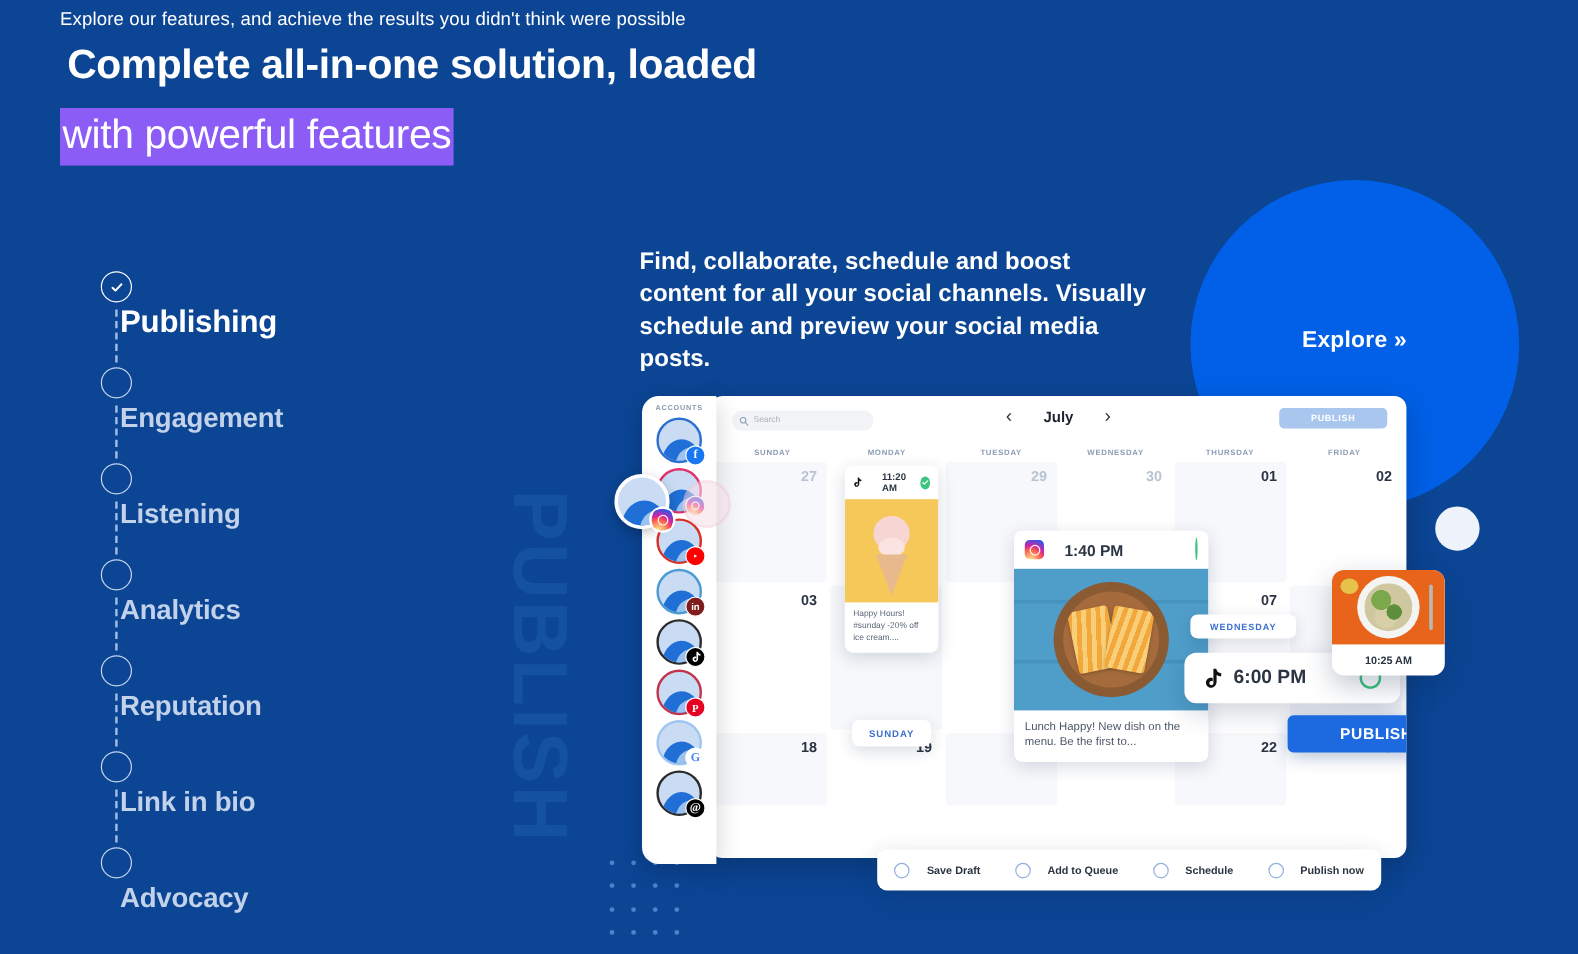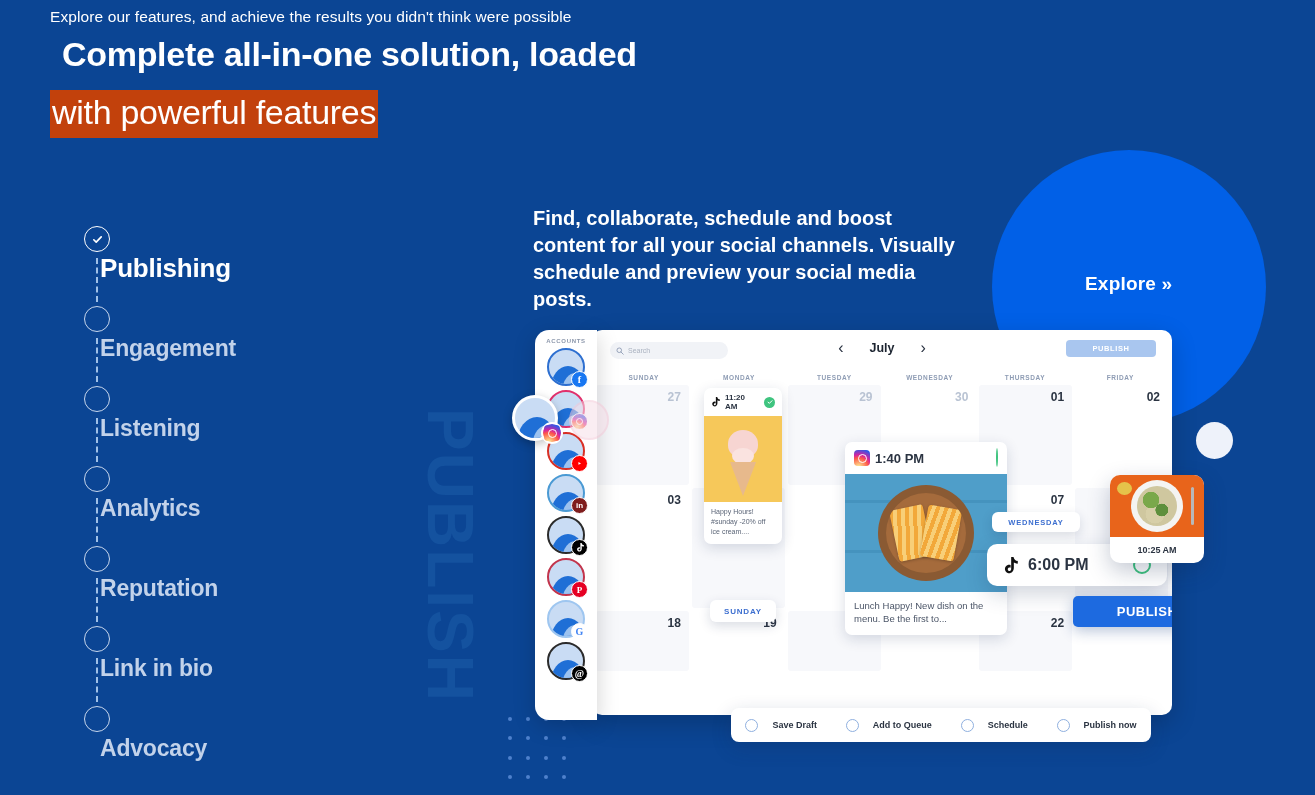--- a/index.html
+++ b/index.html
@@ -46,28 +46,28 @@
     z-index: 1;
   }
 
   
   .eyebrow {
     position: absolute; left: 50px; top: 8px;
     font-size: 15.5px; font-weight: 500; color: #ffffff;
     letter-spacing: .1px;
   }
   .headline-1 {
-    position: absolute; left: 62px; top: 35px;
+    position: absolute; left: 56px; top: 35px;
     font-size: 34px; font-weight: 800; color: #ffffff;
     letter-spacing: -.3px;
   }
   .headline-2 {
     position: absolute; left: 50px; top: 90px;
     font-size: 34px; font-weight: 400; color: #ffffff;
-    background: #c2410c;
+    background: #8b5cf6;
     padding: 3px 2px 6px 2px;
     letter-spacing: -.3px;
   }
 
   
   .feature-list {
     position: absolute; left: 84px; top: 222px;
     width: 380px;
   }
   .feature-row {
@@ -271,21 +271,21 @@
     position: absolute;
     background: #fff; border-radius: 7px;
     box-shadow: 0 4px 14px rgba(20,40,80,.16);
     overflow: hidden;
     z-index: 5;
   }
   .post-card .phead {
     display: flex; align-items: center; gap: 5px;
     padding: 5px 7px;
   }
-  .post-card .phead .ptime { font-size: 8px; font-weight: 700; color: #2b3442; }
+  .post-card .phead .ptime { font-size: 8px; font-weight: 700; color: #2b3442; margin-left: 12px; }
   .post-card .phead .dot-right { margin-left: auto; }
   .post-card .pcap {
     padding: 5px 7px 7px 7px;
     font-size: 7px; line-height: 10px; color: #5b6577;
   }
   .check-ok {
     width: 11px; height: 11px; border-radius: 50%; background: #3fc47f;
     display: flex; align-items: center; justify-content: center;
   }
   .circle-ok {

